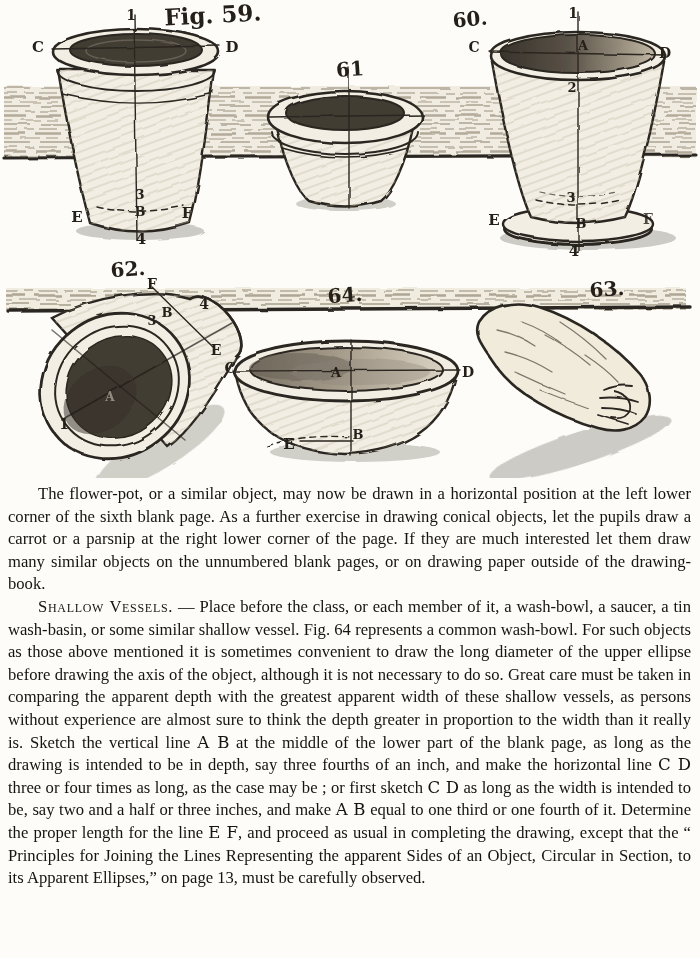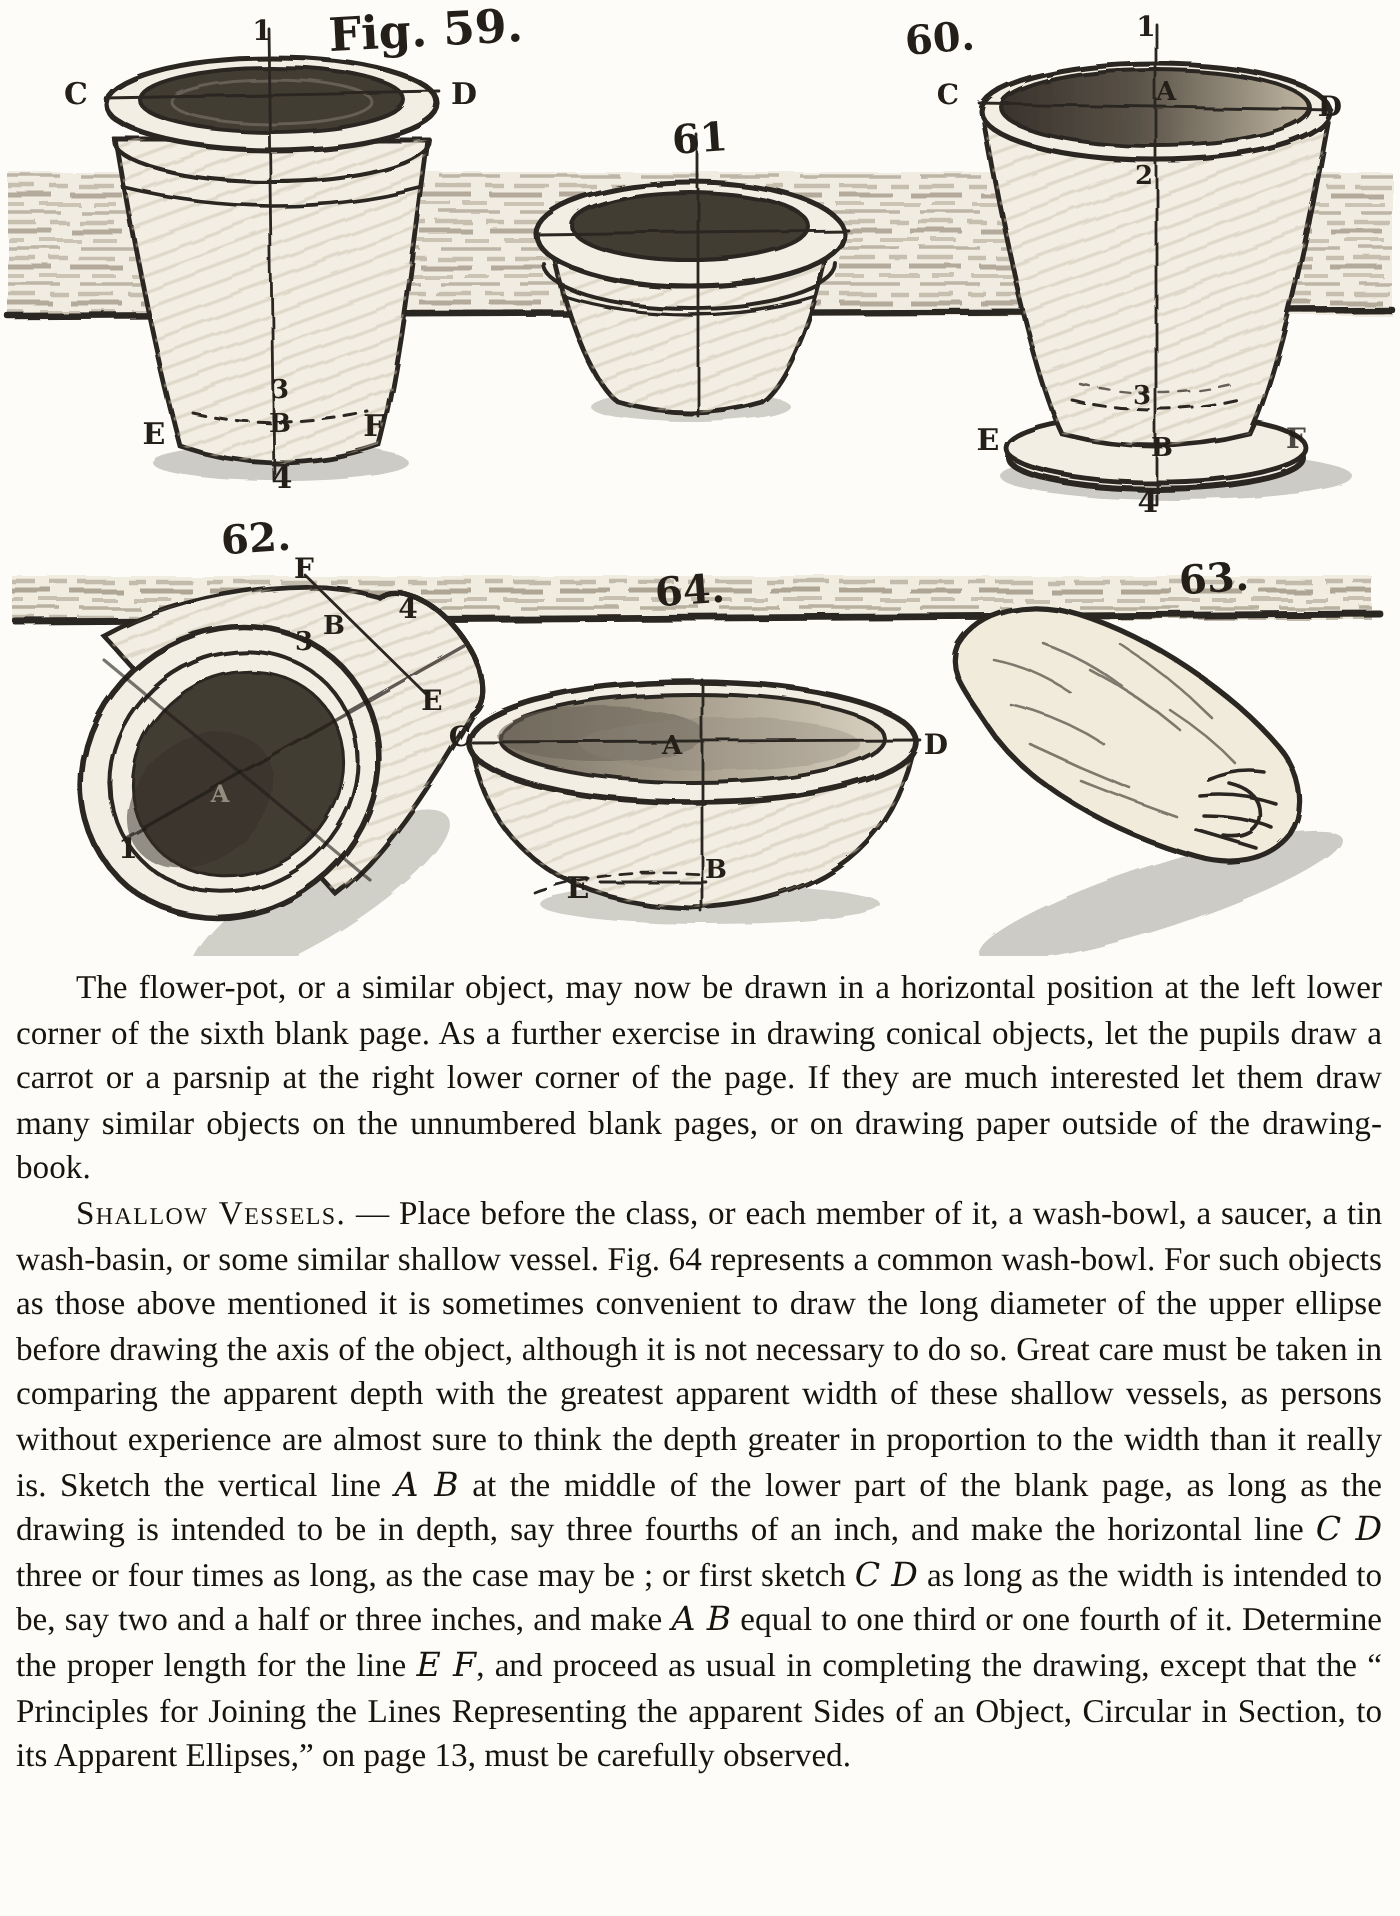--- a/index.html
+++ b/index.html
@@ -8,21 +8,21 @@
     background:#fdfcf8; overflow:hidden;
     font-family:"Liberation Serif", serif;
   }
   .figures { display:block; }
   .text-block { padding:5px 9px 0 8px; }
   .para {
     margin:0; text-align:justify; text-indent:30px;
     font-size:16.6px; line-height:22.6px; color:#17130e;
   }
   .sc { font-variant:small-caps; letter-spacing:0.7px; }
-  .it { font-style:italic; font-family:"DejaVu Serif", serif; }
+  .it { font-family:"DejaVu Serif", serif; }
   .hand { font-family:"DejaVu Serif", serif; font-weight:bold; fill:#241f18; }
 </style>
 </head>
 <body>
 
 <div class="page">
 
   <svg class="figures" width="700" height="478" viewBox="0 0 700 478">
     <defs>
       <filter id="pencil" x="-5%" y="-5%" width="110%" height="110%">

